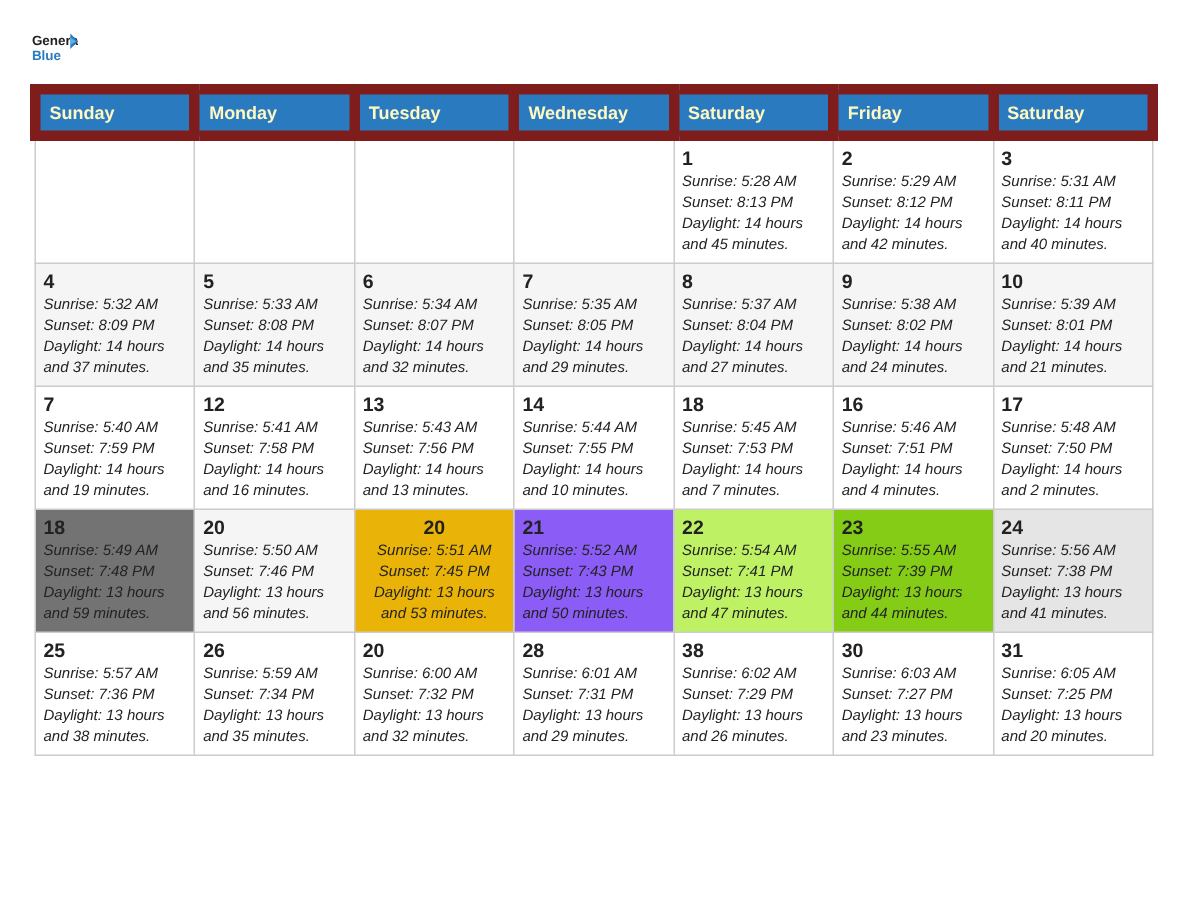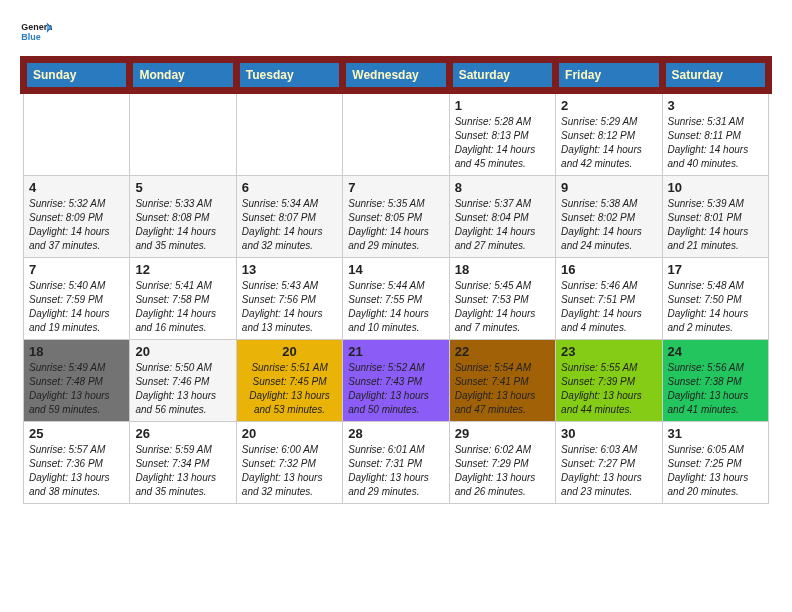--- a/index.html
+++ b/index.html
@@ -205,29 +205,29 @@
             <div class="day-info">Sunrise: 5:50 AM<br>Sunset: 7:46 PM<br>Daylight: 13 hours<br>and 56 minutes.</div>
           </td>
           <td style="background: #eab308; text-align: center;">
             <span class="day-num">20</span>
             <div class="day-info">Sunrise: 5:51 AM<br>Sunset: 7:45 PM<br>Daylight: 13 hours<br>and 53 minutes.</div>
           </td>
           <td style="background: #8b5cf6;">
             <span class="day-num">21</span>
             <div class="day-info">Sunrise: 5:52 AM<br>Sunset: 7:43 PM<br>Daylight: 13 hours<br>and 50 minutes.</div>
           </td>
-          <td style="background: #a16207; margin-left: 48px;">
+          <td style="background: #bef264; margin-left: 48px;">
             <span class="day-num">22</span>
             <div class="day-info">Sunrise: 5:54 AM<br>Sunset: 7:41 PM<br>Daylight: 13 hours<br>and 47 minutes.</div>
           </td>
           <td style="background: #84cc16;">
             <span class="day-num">23</span>
             <div class="day-info">Sunrise: 5:55 AM<br>Sunset: 7:39 PM<br>Daylight: 13 hours<br>and 44 minutes.</div>
           </td>
-          <td style="background: #22c55e;">
+          <td style="background: #e5e5e5;">
             <span class="day-num">24</span>
             <div class="day-info">Sunrise: 5:56 AM<br>Sunset: 7:38 PM<br>Daylight: 13 hours<br>and 41 minutes.</div>
           </td>
         </tr>
         <tr>
           <td>
             <span class="day-num">25</span>
             <div class="day-info">Sunrise: 5:57 AM<br>Sunset: 7:36 PM<br>Daylight: 13 hours<br>and 38 minutes.</div>
           </td>
           <td>
@@ -236,21 +236,21 @@
           </td>
           <td>
             <span class="day-num">20</span>
             <div class="day-info">Sunrise: 6:00 AM<br>Sunset: 7:32 PM<br>Daylight: 13 hours<br>and 32 minutes.</div>
           </td>
           <td>
             <span class="day-num">28</span>
             <div class="day-info">Sunrise: 6:01 AM<br>Sunset: 7:31 PM<br>Daylight: 13 hours<br>and 29 minutes.</div>
           </td>
           <td>
-            <span class="day-num">29</span>
+            <span class="day-num">38</span>
             <div class="day-info">Sunrise: 6:02 AM<br>Sunset: 7:29 PM<br>Daylight: 13 hours<br>and 26 minutes.</div>
           </td>
           <td>
             <span class="day-num">30</span>
             <div class="day-info">Sunrise: 6:03 AM<br>Sunset: 7:27 PM<br>Daylight: 13 hours<br>and 23 minutes.</div>
           </td>
           <td>
             <span class="day-num">31</span>
             <div class="day-info">Sunrise: 6:05 AM<br>Sunset: 7:25 PM<br>Daylight: 13 hours<br>and 20 minutes.</div>
           </td>

